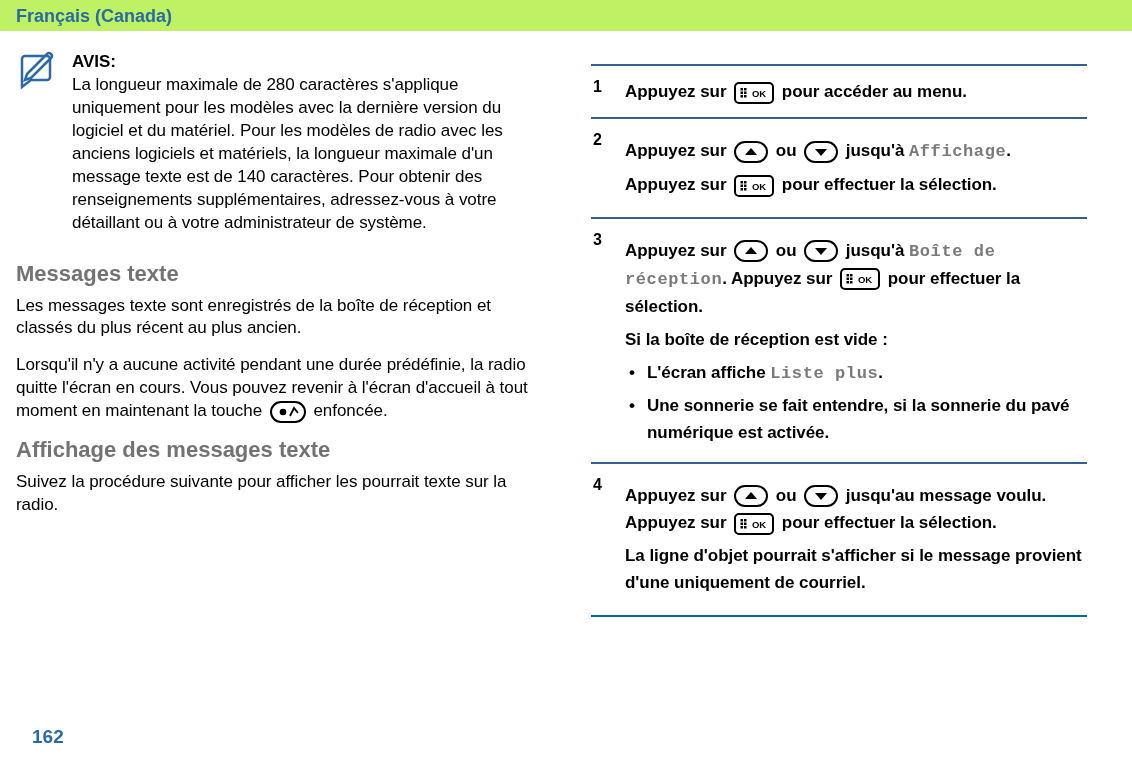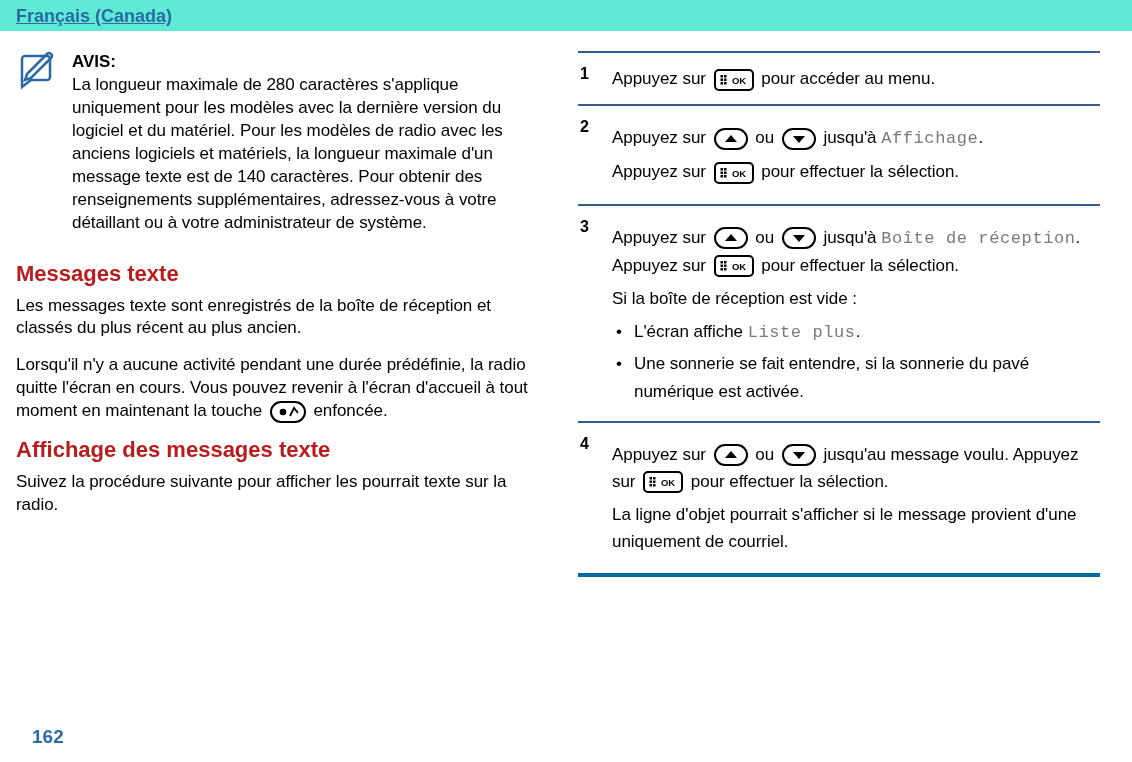--- a/index.html
+++ b/index.html
@@ -4,26 +4,25 @@
 <style>
   * { box-sizing: border-box; }
   html, body {
     margin: 0; padding: 0;
     width: 1132px; height: 762px;
     font-family: Arial, Helvetica, sans-serif;
     background: #fff;
     color: #000;
   }
   .header-strip {
-    background: #5eead4;
+    background: #bef264;
     padding: 6px 16px 4px 16px;
     font-size: 18px;
     font-weight: bold;
     color: #2b6aa2;
-    text-decoration: underline;
   }
   .page {
     display: flex;
     padding: 20px 32px 0 16px;
     gap: 40px;
   }
   .col {
     flex: 1 1 0;
     min-width: 0;
   }
@@ -33,52 +32,53 @@
     margin-bottom: 26px;
   }
   .notice svg { flex: 0 0 auto; }
   .notice-body {
     font-size: 17px;
     line-height: 1.35;
     letter-spacing: -0.05px;
   }
   .notice-title { font-weight: bold; }
   h2.section {
-    color: #b91c1c;
+    color: #737373;
     font-size: 22px;
     font-weight: bold;
     margin: 14px 0 8px 0;
   }
   p.body {
     font-size: 17px;
     line-height: 1.35;
     margin: 8px 0 14px 0;
     letter-spacing: -0.05px;
   }
   .key-btn {
     display: inline-flex;
     vertical-align: middle;
     margin: 0 3px;
   }
   .key-btn svg { display: block; }
   ol.steps {
     list-style: none;
-    margin: 0; padding: 0;
+    margin: 13px; padding: 0;
     counter-reset: step;
+    font-weight: bold;
   }
   ol.steps > li {
     border-top: 2px solid #335f94;
     padding: 12px 0 12px 34px;
     position: relative;
     font-size: 17px;
     line-height: 1.6;
     letter-spacing: -0.05px;
   }
   ol.steps > li:last-child {
-    border-bottom: 4px solid #0369a1;
+    border-bottom: 2px solid #0369a1;
   }
   ol.steps > li::before {
     counter-increment: step;
     content: counter(step);
     position: absolute;
     left: 2px; top: 8px;
     font-weight: bold;
     font-size: 16px;
   }
   .step-sub { margin: 6px 0; }

